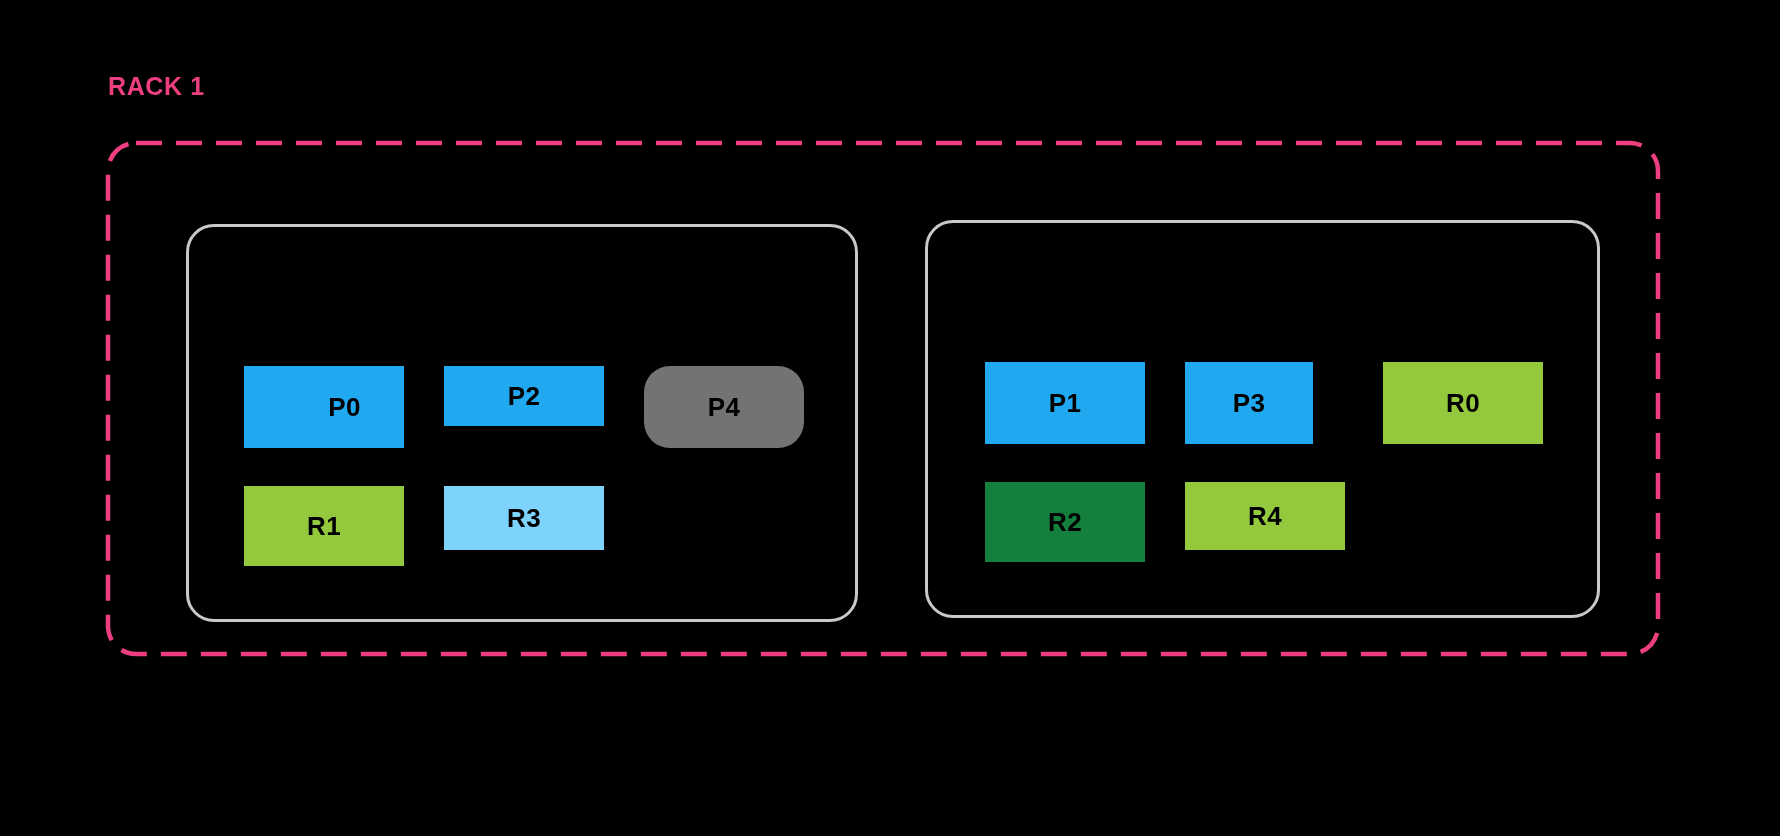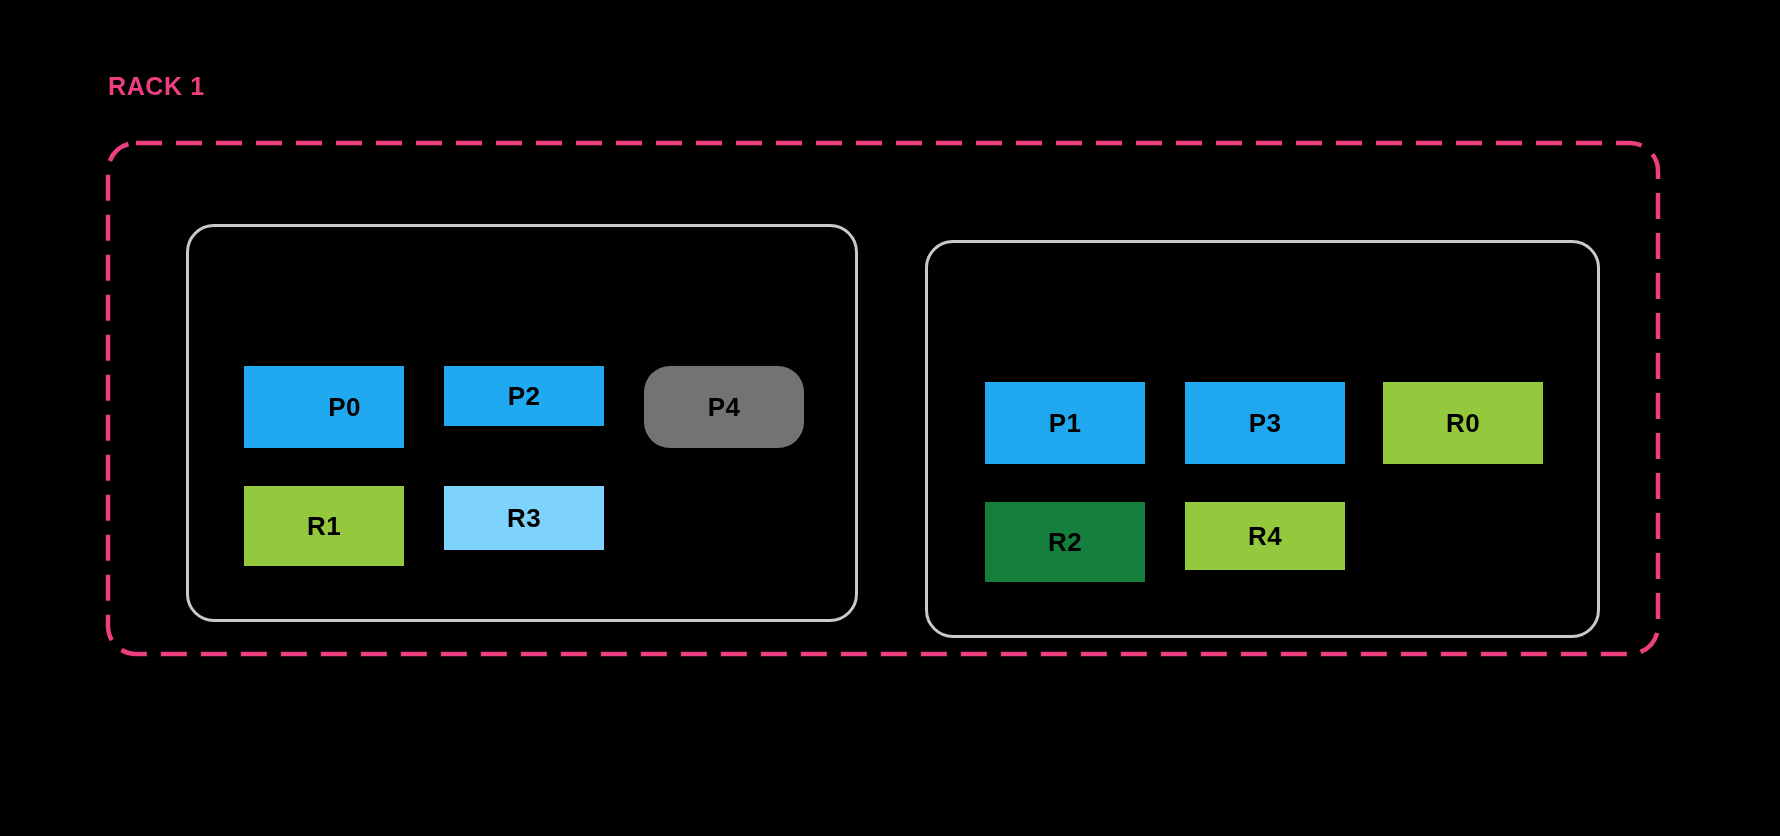--- a/index.html
+++ b/index.html
@@ -89,22 +89,22 @@
   </div>
 
   <div id="nodes-layer">
       <div class="node" style="left: 186px; top: 224px; width: 672px; height: 398px; border-color: rgb(201, 201, 201);">
         <div class="block primary" style="left: 55px; top: 139px; width: 160px; height: 82px; background: rgb(32, 168, 240); color: rgb(0, 0, 0); padding-left: 41px;">P0</div>
         <div class="block primary" style="left: 255px; top: 139px; width: 160px; height: 60px; background: rgb(32, 168, 240); color: rgb(0, 0, 0);">P2</div>
         <div class="block primary" style="left: 455px; top: 139px; width: 160px; height: 82px; background: #737373; color: rgb(0, 0, 0); border-radius: 26px;">P4</div>
         <div class="block replica" style="left: 55px; top: 259px; width: 160px; height: 80px; background: rgb(149, 201, 61); color: rgb(0, 0, 0);">R1</div>
         <div class="block replica" style="left: 255px; top: 259px; width: 160px; height: 64px; background: #7dd3fc; color: rgb(0, 0, 0);">R3</div>
       </div>
-      <div class="node" style="left: 925px; top: 240px; width: 675px; height: 398px; border-color: rgb(201, 201, 201);">
+      <div class="node" style="left: 925px; top: 220px; width: 675px; height: 398px; border-color: rgb(201, 201, 201);">
         <div class="block primary" style="left: 57px; top: 139px; width: 160px; height: 82px; background: rgb(32, 168, 240); color: rgb(0, 0, 0);">P1</div>
-        <div class="block primary" style="left: 257px; top: 139px; width: 160px; height: 82px; background: rgb(32, 168, 240); color: rgb(0, 0, 0);">P3</div>
+        <div class="block primary" style="left: 257px; top: 139px; width: 128px; height: 82px; background: rgb(32, 168, 240); color: rgb(0, 0, 0);">P3</div>
         <div class="block replica" style="left: 455px; top: 139px; width: 160px; height: 82px; background: rgb(149, 201, 61); color: rgb(0, 0, 0); text-align: center;">R0</div>
         <div class="block replica" style="left: 57px; top: 259px; width: 160px; height: 80px; background: #15803d; color: rgb(0, 0, 0);">R2</div>
         <div class="block replica" style="left: 257px; top: 259px; width: 160px; height: 68px; background: rgb(149, 201, 61); color: rgb(0, 0, 0);">R4</div>
       </div>
     </div>
 
 </div>
 
 </body></html>

